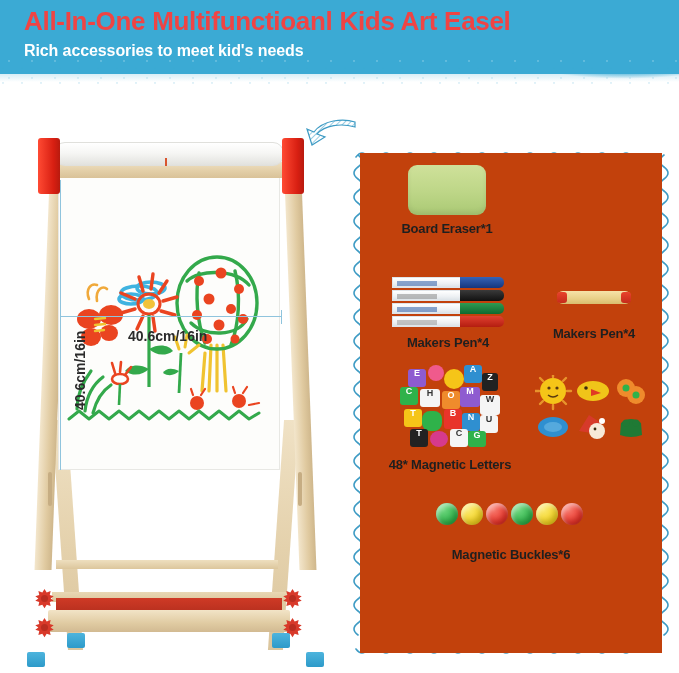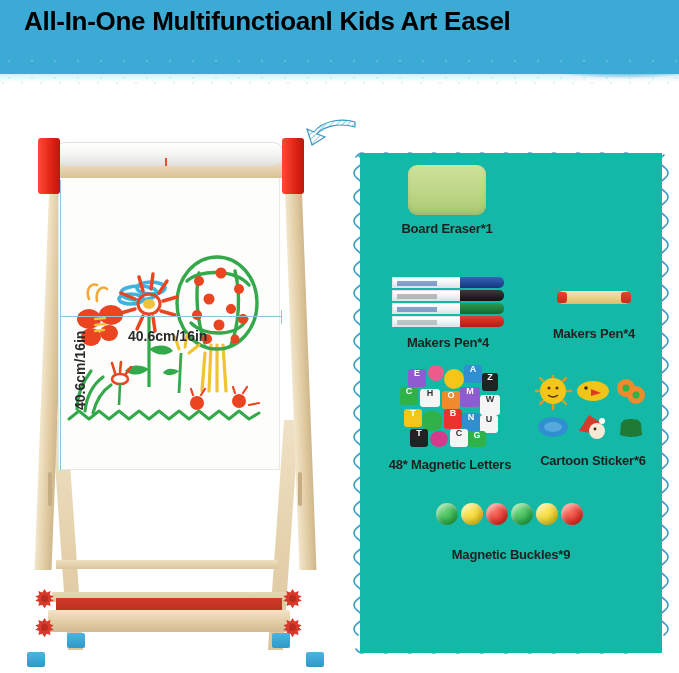--- a/index.html
+++ b/index.html
@@ -40,21 +40,21 @@
     background-image:
       radial-gradient(circle at 3px 3px, #3baad4 1.1px, transparent 1.4px),
       radial-gradient(circle at 9px 11px, #7fc8e2 1px, transparent 1.3px),
       radial-gradient(circle at 15px 6px, #3baad4 .9px, transparent 1.2px);
     background-size: 19px 15px, 23px 17px, 14px 13px;
     -webkit-mask-image: linear-gradient(to bottom, rgba(0,0,0,.9) 0%, rgba(0,0,0,.45) 45%, rgba(0,0,0,0) 100%);
     mask-image: linear-gradient(to bottom, rgba(0,0,0,.9) 0%, rgba(0,0,0,.45) 45%, rgba(0,0,0,0) 100%);
   }
   .banner-title {
     position: absolute; left: 24px; top: 6px;
-    font-size: 26px; font-weight: bold; color: #000000;
+    font-size: 26px; font-weight: bold; color: #ef4444;
     letter-spacing: -0.3px; white-space: nowrap;
   }
   .banner-sub {
     position: absolute; left: 24px; top: 42px;
     font-size: 16px; font-weight: bold; color: #ffffff;
     letter-spacing: -0.1px; white-space: nowrap;
   }
 
   
   .curve-arrow { position: absolute; left: 303px; top: 118px; width: 60px; height: 36px; }
@@ -133,21 +133,21 @@
     font-size: 14px; font-weight: bold; color: #2b2b2b; white-space: nowrap;
   }
   .dim-v-text {
     position: absolute; left: 62px; top: 290px;
     font-size: 14px; font-weight: bold; color: #2b2b2b; white-space: nowrap;
     transform: rotate(-90deg); transform-origin: left top;
   }
 
   
   .panel { position: absolute; left: 350px; top: 143px; width: 322px; height: 520px; }
-  .panel-inner { position: absolute; inset: 10px; background: #14b8a6; }
+  .panel-inner { position: absolute; inset: 10px; background: #c2410c; }
 
   .acc { position: absolute; text-align: center; }
   .acc-label {
     font-size: 13px; font-weight: bold; color: #1f1f1f;
     white-space: nowrap; letter-spacing: -0.2px;
   }
   .acc-art { position: relative; margin: 0 auto 6px; }
 
   .eraser {
     width: 78px; height: 50px;
@@ -214,20 +214,21 @@
   }
 </style>
 </head>
 <body>
 
 <div class="banner">
   <div class="banner-bg"></div>
   <div class="banner-fade"></div>
   <div class="banner-speckle"></div>
   <div class="banner-title">All-In-One Multifunctioanl Kids Art Easel</div>
+  <div class="banner-sub">Rich accessories to meet kid's needs</div>
 </div>
 
 <svg class="curve-arrow" viewBox="0 0 60 36">
   <defs>
     <pattern id="hatch" patternUnits="userSpaceOnUse" width="4" height="4" patternTransform="rotate(45)">
       <rect width="4" height="4" fill="#ffffff"></rect>
       <line x1="0" y1="0" x2="0" y2="4" stroke="#6fb8d8" stroke-width="1.4"></line>
     </pattern>
   </defs>
   <path d="M52 4 C40 0 20 2 11 14 L4 11 L9 27 L22 19 L14 16 C22 7 38 5 52 9 Z" fill="url(#hatch)" stroke="#3e9bc4" stroke-width="1.2"></path>
@@ -515,30 +516,29 @@
             <circle cx="2" cy="2" r="1.4" fill="#3a2a10"></circle>
           </g>
 
           <g transform="translate(96,52)">
             <path d="M-11 8 L-10 -4 Q0 -12 10 -4 L11 8 Q0 12 -11 8 Z" fill="#1f7a35"></path>
             <circle cx="-5" cy="-4" r="3.5" fill="#1f7a35"></circle>
             <circle cx="5" cy="-4" r="3.5" fill="#1f7a35"></circle>
           </g>
         </svg>
       </div>
-      <div class="acc-label">Cartoon Sticker*6</div>
     </div>
 
     <div class="acc" style="left:76px; top:350px; width:150px;">
       <div class="acc-art buckles" style="margin-bottom:18px;">
         <div class="bk" style="left:0px;   background:radial-gradient(circle at 35% 30%, #6fd77f, #2fb24a 65%, #1d8a38);"></div>
         <div class="bk" style="left:25px;  background:radial-gradient(circle at 35% 30%, #fbe970, #f2d221 65%, #d4b20c);"></div>
         <div class="bk" style="left:50px;  background:radial-gradient(circle at 35% 30%, #f77a6e, #e8342a 65%, #bf2018);"></div>
         <div class="bk" style="left:75px;  background:radial-gradient(circle at 35% 30%, #6fd77f, #2fb24a 65%, #1d8a38);"></div>
         <div class="bk" style="left:100px; background:radial-gradient(circle at 35% 30%, #fbe970, #f2d221 65%, #d4b20c);"></div>
         <div class="bk" style="left:125px; background:radial-gradient(circle at 35% 30%, #f77a6e, #e8342a 65%, #bf2018);"></div>
       </div>
-      <div class="acc-label">Magnetic Buckles*9</div>
+      <div class="acc-label">Magnetic Buckles*6</div>
     </div>
 
 
   </div>
 </div>
 
 </body></html>

